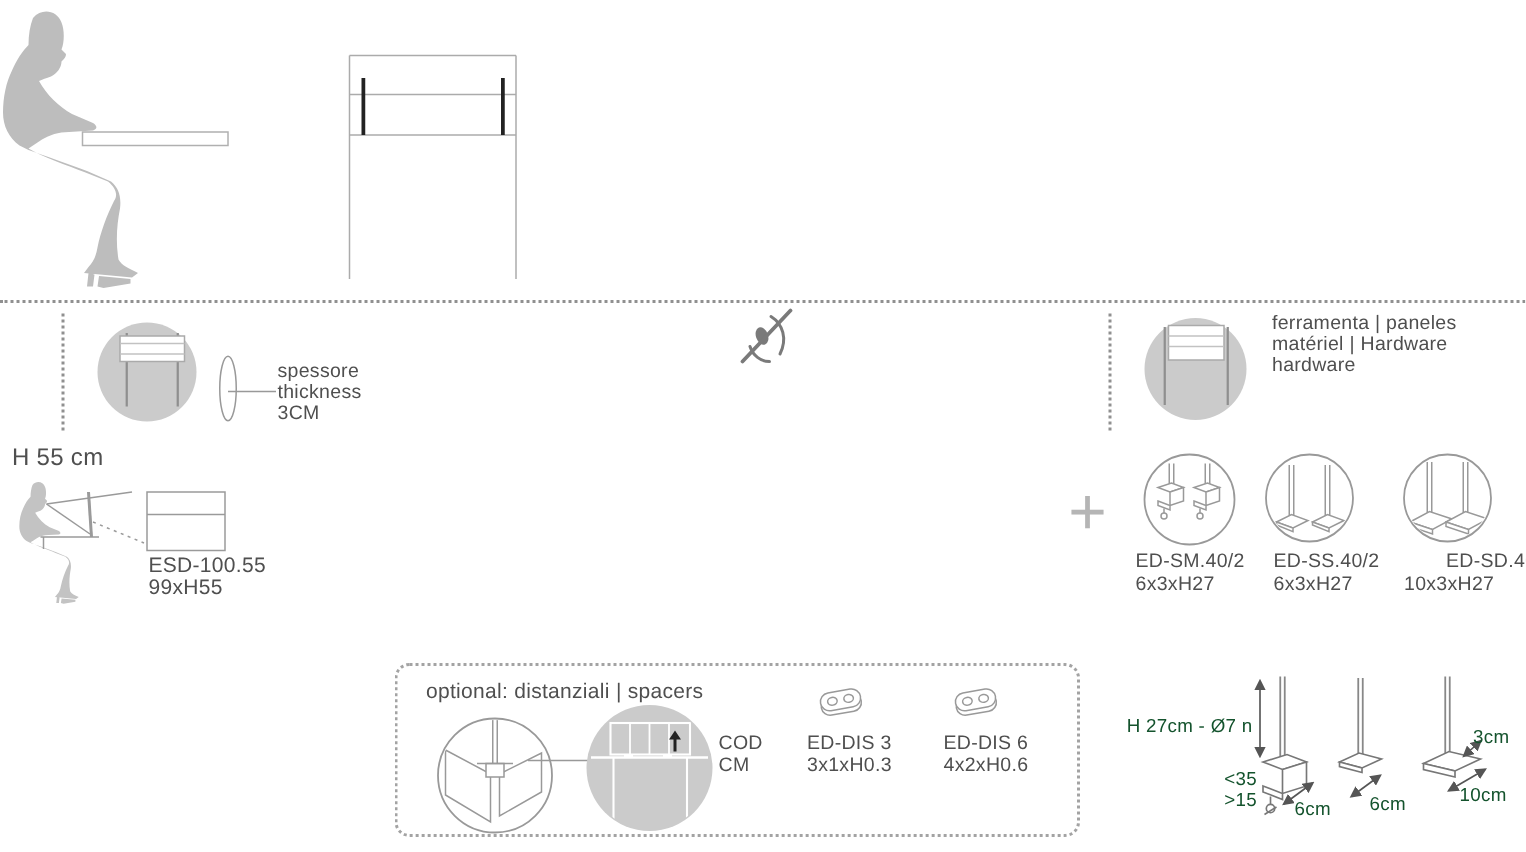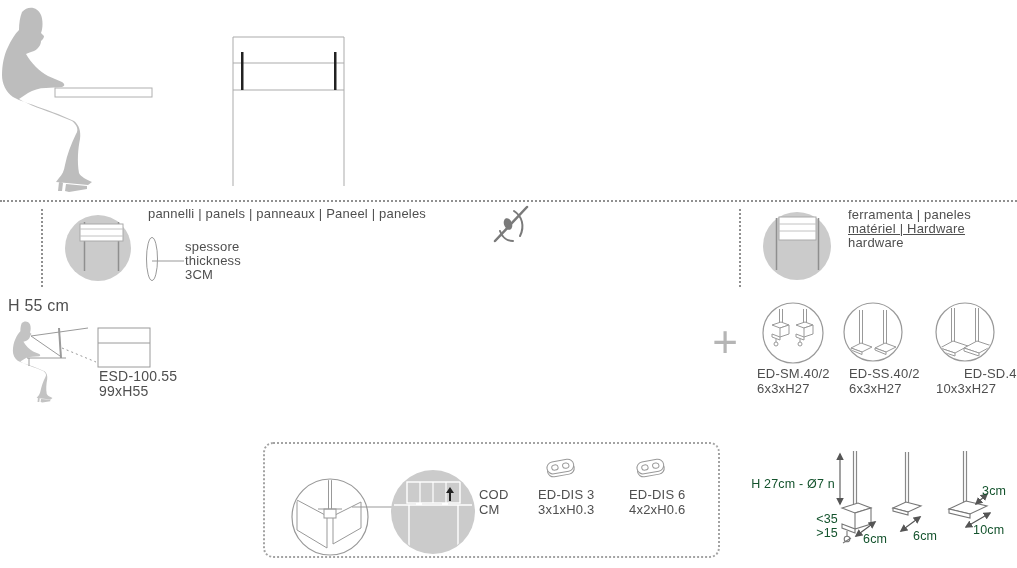--- a/index.html
+++ b/index.html
@@ -230,42 +230,42 @@
       <line x1="976" y1="504" x2="987" y2="494" stroke="#555" stroke-width="1.1" marker-start="url(#arr)" marker-end="url(#arr)"></line>
       <line x1="966" y1="527" x2="990" y2="513" stroke="#555" stroke-width="1.1" marker-start="url(#arr)" marker-end="url(#arr)"></line>
     </g>
   </svg>
 
   <div class="dot-h" style="left:0;top:200px;width:1017px;"></div>
   <div class="dot-v" style="left:41px;top:209px;height:78px;"></div>
   <div class="dot-v" style="left:739px;top:209px;height:78px;"></div>
   <div class="dot-box" style="left:263px;top:442px;width:453px;height:112px;"></div>
 
-  <div class="t" style="left:148px;top:207px;">pannelli | panels | panneaux | Paneel | paneles</div>
   <div class="t" style="left:185px;top:240px;">spessore</div>
   <div class="t" style="left:185px;top:254px;">thickness</div>
   <div class="t" style="left:185px;top:268px;">3CM</div>
 
   <div class="t" style="left:848px;top:208px;">ferramenta | paneles</div>
-  <div class="t" style="left:848px;top:222px;text-decoration:underline;">matériel | Hardware</div>
+  <div class="t" style="left:848px;top:222px;">matériel | Hardware</div>
   <div class="t" style="left:848px;top:236px;">hardware</div>
 
   <div class="t t-lg" style="left:8px;top:297px;">H 55 cm</div>
   <div class="t t-md" style="left:99px;top:369px;text-align:center;">ESD-100.55</div>
   <div class="t t-md" style="left:99px;top:384px;">99xH55</div>
 
   <div class="plus" style="left:705px;top:320px;width:40px;text-align:center;">+</div>
 
   <div class="t" style="left:757px;top:367px;">ED-SM.40/2</div>
   <div class="t" style="left:757px;top:382px;">6x3xH27</div>
   <div class="t" style="left:849px;top:367px;">ED-SS.40/2</div>
   <div class="t" style="left:849px;top:382px;">6x3xH27</div>
   <div class="t" style="left:964px;top:367px;">ED-SD.40/2</div>
   <div class="t" style="left:936px;top:382px;">10x3xH27</div>
 
+  <div class="t t-md" style="left:284px;top:453px;">optional: distanziali | spacers</div>
   <div class="t" style="left:479px;top:488px;">COD</div>
   <div class="t" style="left:479px;top:503px;">CM</div>
   <div class="t" style="left:538px;top:488px;">ED-DIS 3</div>
   <div class="t" style="left:538px;top:503px;">3x1xH0.3</div>
   <div class="t" style="left:629px;top:488px;">ED-DIS 6</div>
   <div class="t" style="left:629px;top:503px;">4x2xH0.6</div>
 
   <div class="t t-sm ra" style="left:740px;top:477px;width:95px;">H 27cm - Ø7 n</div>
   <div class="t t-sm ra" style="left:812px;top:512px;width:26px;">&lt;35</div>
   <div class="t t-sm ra" style="left:812px;top:526px;width:26px;">&gt;15</div>

